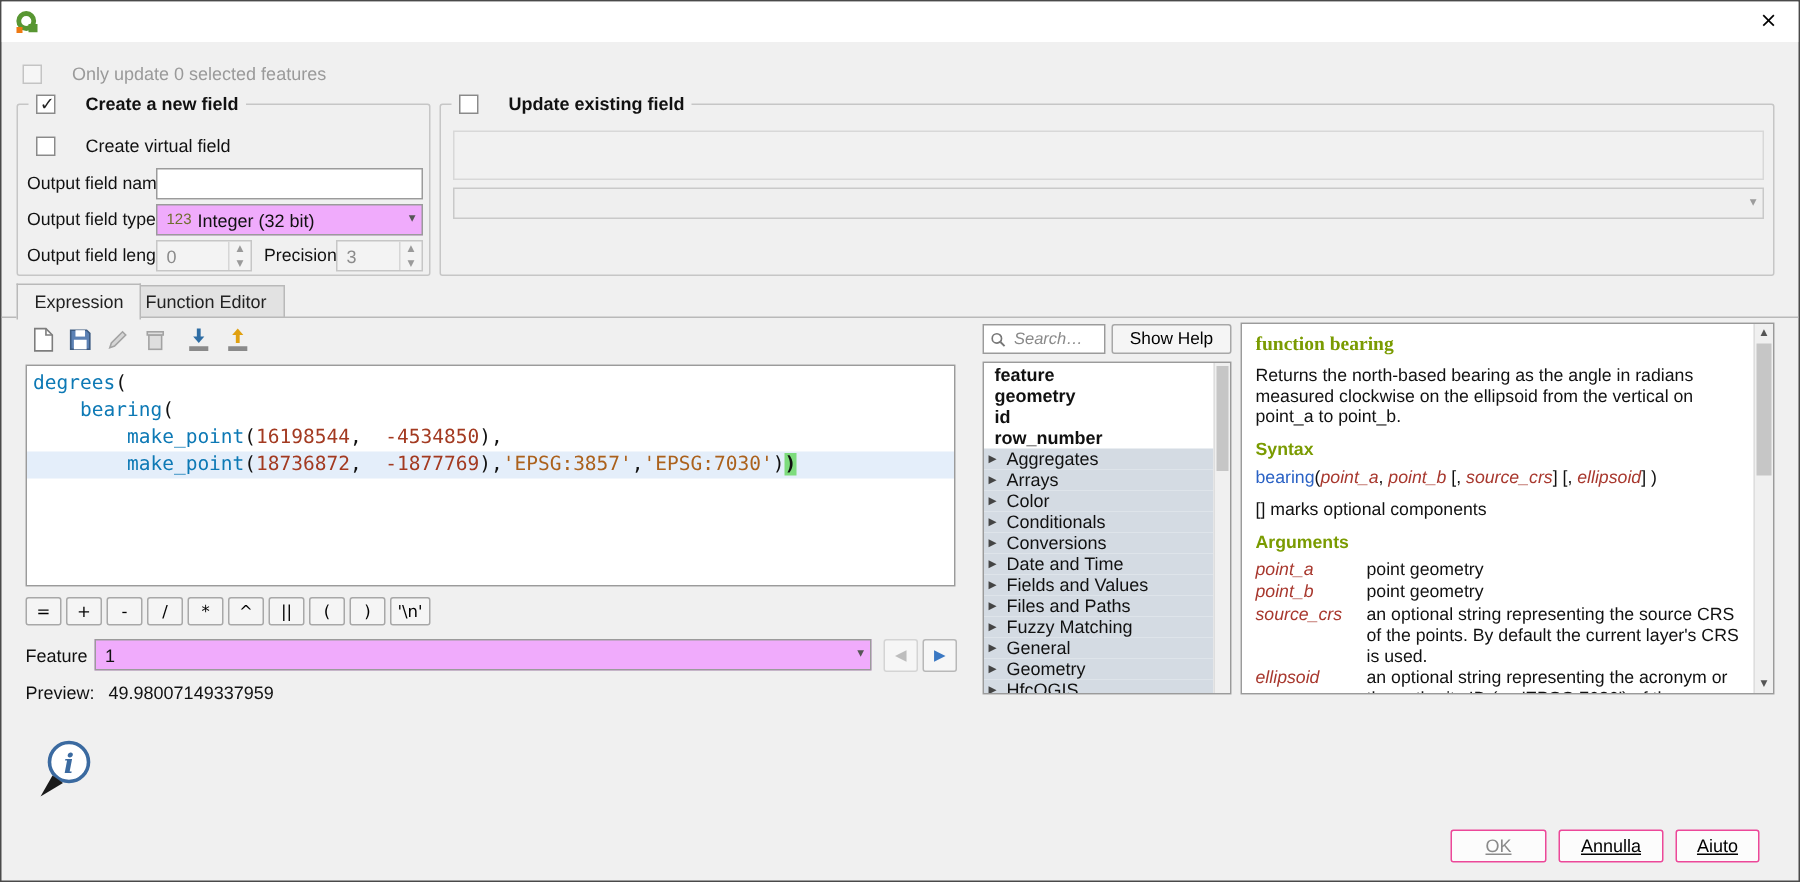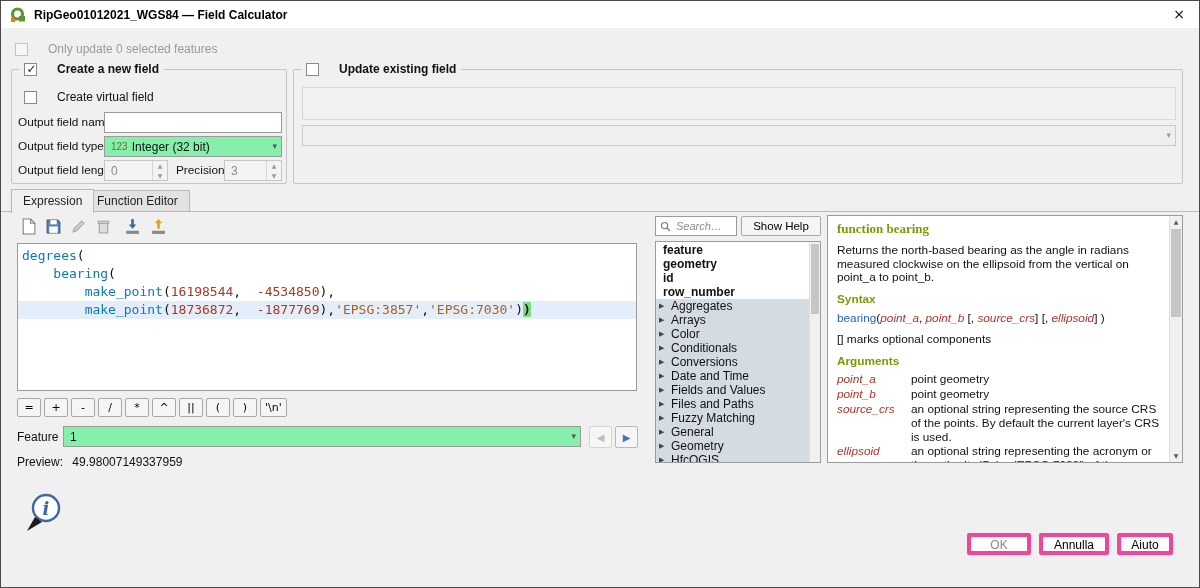--- a/index.html
+++ b/index.html
@@ -32,21 +32,21 @@
   .cb.bold{ font-weight:bold; }
   .only-update{ position:absolute; left:14px; top:41px; }
   
   .groupbox{ position:absolute; border:1px solid #c6c6c6; border-radius:2px; }
   .gb-title{ position:absolute; top:-9px; left:7px; background:#f0f0f0; padding:0 5px; height:16px; }
   .gb1{ left:10px; top:68px; width:276px; height:115px; }
   .gb2{ left:292px; top:68px; width:890px; height:115px; }
   .field-label{ position:absolute; line-height:21px; font-size:11.8px; }
   .text-input{ position:absolute; height:21px; border:1px solid #9b9b9b; background:#fff;
     padding:0 5px; font:12px "Liberation Sans", sans-serif; }
-  .combo{ position:absolute; height:21px; border:1px solid #9b9b9b; background:#86efac;
+  .combo{ position:absolute; height:21px; border:1px solid #9b9b9b; background:#f0abfc;
     display:flex; align-items:center; padding:0 18px 0 6px; overflow:hidden; white-space:nowrap;}
   .combo .arrow{ position:absolute; right:4px; top:4px; font-size:9px; color:#555; }
   .combo.disabled{ background:#efefef; border-color:#c9c9c9; color:#8b8b8b; }
   .combo.disabled .arrow{ color:#9c9c9c; }
   .type-prefix{ font-size:10px; color:#6e6e2e; margin-right:4px; }
   .spin{ position:absolute; height:21px; border:1px solid #c6c6c6; background:#f3f3f3;
     color:#8b8b8b; display:flex; align-items:center; padding-left:6px; }
   .spin .btns{ position:absolute; right:0; top:0; bottom:0; width:15px; border-left:1px solid #d6d6d6;
     display:flex; flex-direction:column; }
   .spin .btns span{ flex:1; font-size:6px; color:#9a9a9a; text-align:center; line-height:9px; }
@@ -117,40 +117,39 @@
   .arg-row{ display:flex; margin-bottom:1px; }
   .arg-name{ width:74px; flex:none; color:var(--help-argument); font-style:italic; }
   .arg-desc{ flex:1; }
   .help-scroll{ position:absolute; right:0; top:0; bottom:0; width:13px; background:#f0f0f0; border-left:1px solid #dedede; }
   .sarrow{ position:absolute; left:0; right:0; height:12px; font-size:6px; color:#555; text-align:center; line-height:12px; }
   .sarrow.up{ top:0; } .sarrow.down{ bottom:0; }
   .help-thumb{ position:absolute; left:1px; right:1px; top:13px; height:88px; background:#c6c6c6; }
   
   .info-icon{ position:absolute; left:22px; top:489px; }
   .footer-msg{ position:absolute; left:84px; top:508px; width:1040px; }
-  .btn{ position:absolute; top:532px; height:22px; border:4px solid #ec4899; background:#fcfcfc;
-    border-radius:2px; font:12px "Liberation Sans", sans-serif; }
+  .btn{ position:absolute; top:552px; height:22px; border:1px solid #ec4899; background:#fcfcfc;
+    border-radius:2px; font:12px "Liberation Sans", sans-serif;text-decoration:underline; }
   .btn-ok{ left:966px; width:64px; color:#8a8a8a; }
   .btn-cancel{ left:1038px; width:70px; }
   .btn-help{ left:1116px; width:56px; }
 </style>
 </head>
 <body>
 
 <div class="window">
 
   <div class="titlebar">
     <span style="display:inline-flex;">
       <svg width="16" height="16" viewBox="0 0 16 16">
         <circle cx="7.5" cy="7" r="5" fill="none" stroke="#589632" stroke-width="3.2"></circle>
         <rect x="9" y="9" width="6" height="5.5" fill="#589632"></rect>
         <rect x="1" y="11" width="4" height="4" fill="#ee7913"></rect>
       </svg>
     </span>
-    <span class="title">RipGeo01012021_WGS84 — Field Calculator</span>
     <button class="close-btn glyph">×</button>
   </div>
 
   <label class="cb disabled only-update">
     <span class="box"></span>
     <span>Only update 0 selected features</span>
   </label>
 
   <div class="groupbox gb1">
     <label class="cb bold gb-title">

